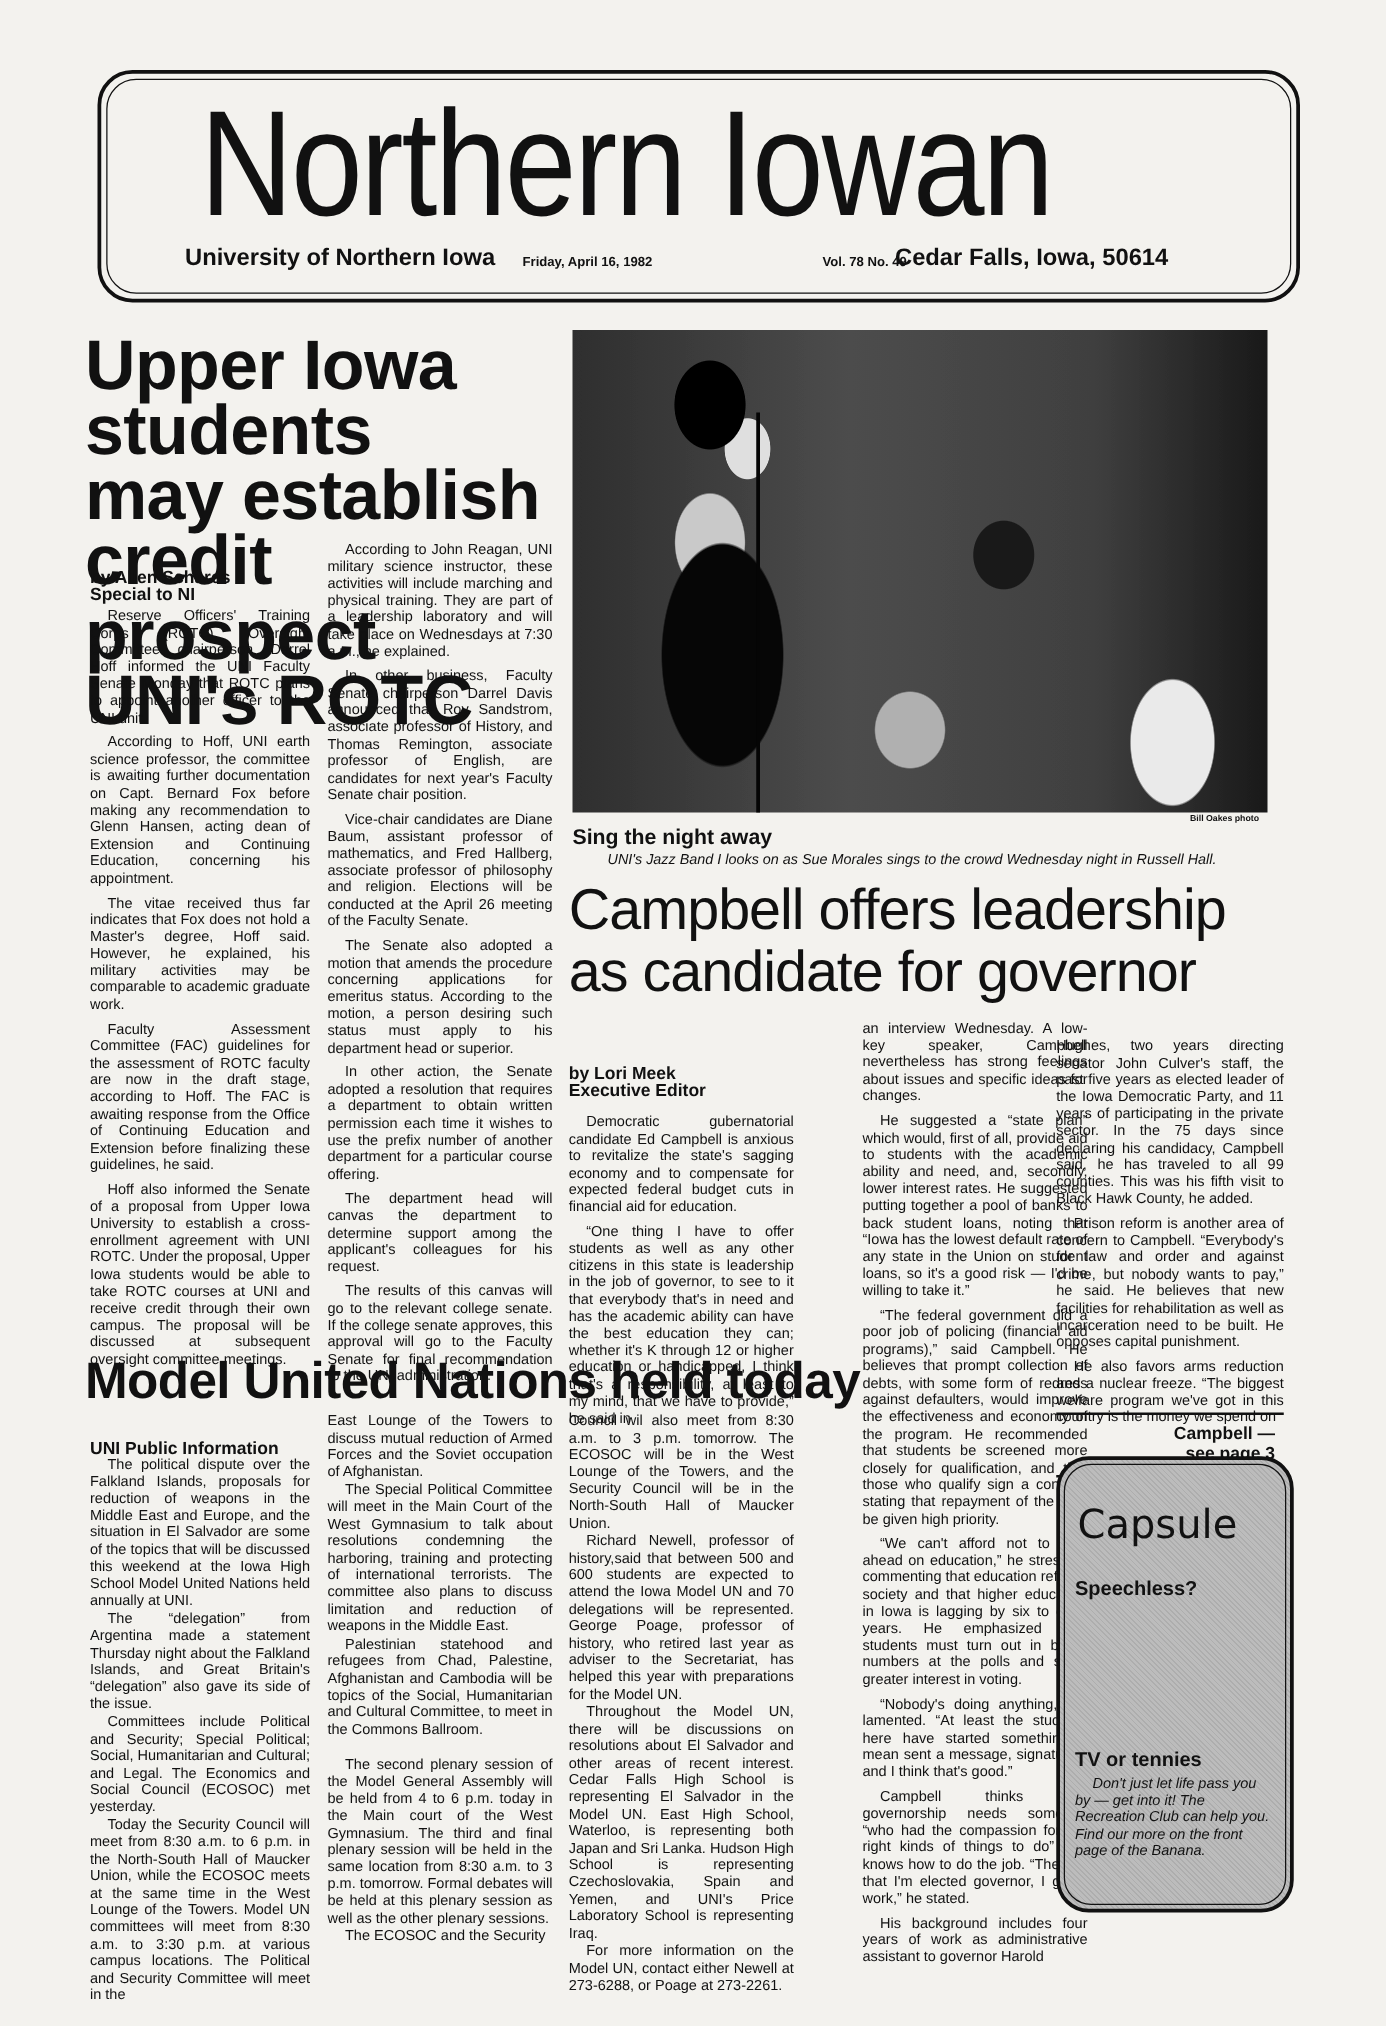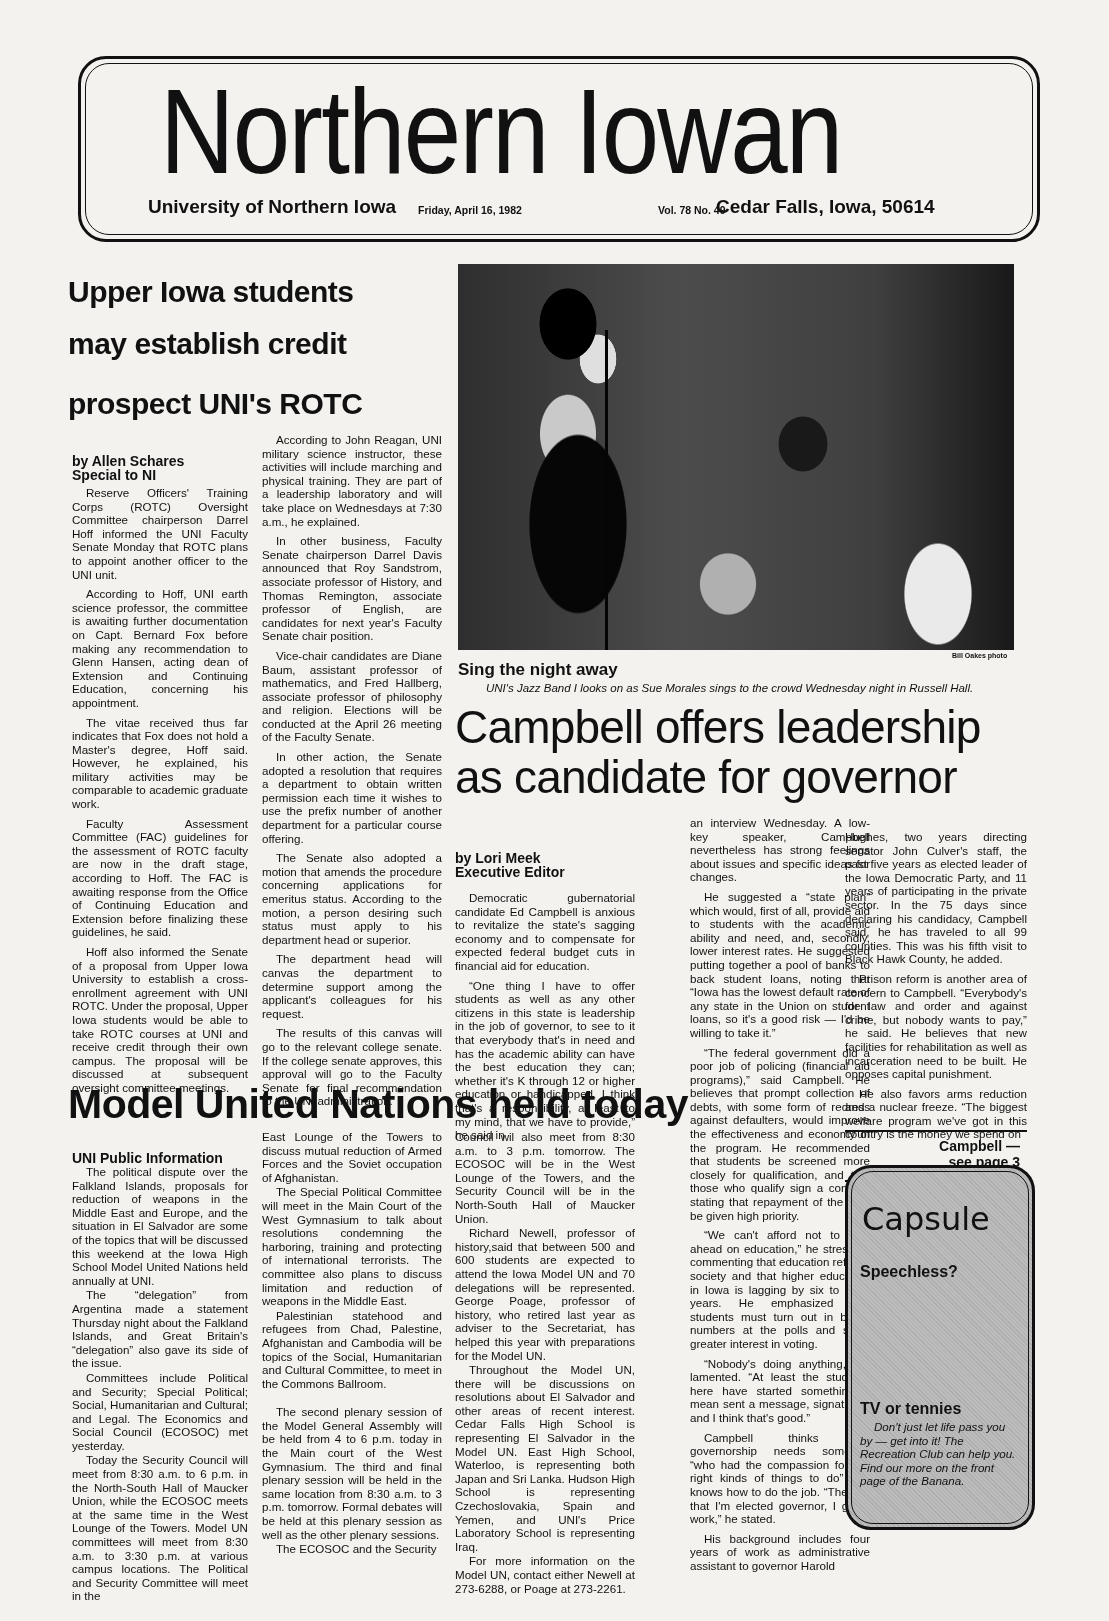--- a/index.html
+++ b/index.html
@@ -20,21 +20,21 @@
   }
   .title {
     left:160px; top:66px; width:800px;
     font-family:"Liberation Sans", sans-serif; font-size:120px; line-height:130px;
     letter-spacing:-2px; font-weight:normal; transform:scaleX(0.86); transform-origin:left top;
     white-space:nowrap;
   }
   .subline { top:196px; font-weight:bold; font-size:19px; white-space:nowrap; }
   .subline.small { font-size:10.5px; top:204px; }
   
-  .hl-bold { font-weight:bold; font-size:30px; line-height:52px; letter-spacing:-0.5px; }
+  .hl-bold { font-weight:bold; font-size:56px; line-height:52px; letter-spacing:-0.5px; }
   .hl-light { font-weight:normal; font-size:46px; line-height:50px; letter-spacing:-0.8px; }
   .col {
     font-size:11.6px; line-height:13.6px; text-align:justify;
     hyphens:manual;
   }
   .col p { margin:0 0 6px 0; text-indent:14px; }
   .byline { text-align:left; font-weight:bold; font-size:14px; line-height:14px; margin-bottom:4px;margin-top:21px; }
   .photo {
     left:458px; top:264px; width:556px; height:386px;
     background:
@@ -93,22 +93,22 @@
   <p>According to Hoff, UNI earth science professor, the committee is awaiting further documentation on Capt. Bernard Fox before making any recommendation to Glenn Hansen, acting dean of Extension and Continuing Education, concerning his appointment.</p>
   <p>The vitae received thus far indicates that Fox does not hold a Master's degree, Hoff said. However, he explained, his military activities may be comparable to academic graduate work.</p>
   <p>Faculty Assessment Committee (FAC) guidelines for the assessment of ROTC faculty are now in the draft stage, according to Hoff. The FAC is awaiting response from the Office of Continuing Education and Extension before finalizing these guidelines, he said.</p>
   <p>Hoff also informed the Senate of a proposal from Upper Iowa University to establish a cross-enrollment agreement with UNI ROTC. Under the proposal, Upper Iowa students would be able to take ROTC courses at UNI and receive credit through their own campus. The proposal will be discussed at subsequent oversight committee meetings.</p>
 </div>
 
 <div class="abs col" style="left:262px; top:433px; width:180px;">
   <p>According to John Reagan, UNI military science instructor, these activities will include marching and physical training. They are part of a leadership laboratory and will take place on Wednesdays at 7:30 a.m., he explained.</p>
   <p>In other business, Faculty Senate chairperson Darrel Davis announced that Roy Sandstrom, associate professor of History, and Thomas Remington, associate professor of English, are candidates for next year's Faculty Senate chair position.</p>
   <p>Vice-chair candidates are Diane Baum, assistant professor of mathematics, and Fred Hallberg, associate professor of philosophy and religion. Elections will be conducted at the April 26 meeting of the Faculty Senate.</p>
+  <p>The Senate also adopted a motion that amends the procedure concerning applications for emeritus status. According to the motion, a person desiring such status must apply to his department head or superior.</p>
   <p>In other action, the Senate adopted a resolution that requires a department to obtain written permission each time it wishes to use the prefix number of another department for a particular course offering.</p>
-  <p>The Senate also adopted a motion that amends the procedure concerning applications for emeritus status. According to the motion, a person desiring such status must apply to his department head or superior.</p>
   <p>The department head will canvas the department to determine support among the applicant's colleagues for his request.</p>
   <p>The results of this canvas will go to the relevant college senate. If the college senate approves, this approval will go to the Faculty Senate for final recommendation to the UNI administration.</p>
 </div>
 
 <div class="abs photo" title="Singer at microphone with jazz band behind"></div>
 <div class="abs mic-stand"></div>
 <div class="abs credit">Bill Oakes photo</div>
 <div class="abs caption-title">Sing the night away</div>
 <div class="abs caption-text">UNI's Jazz Band I looks on as Sue Morales sings to the crowd Wednesday night in Russell Hall.</div>
 

